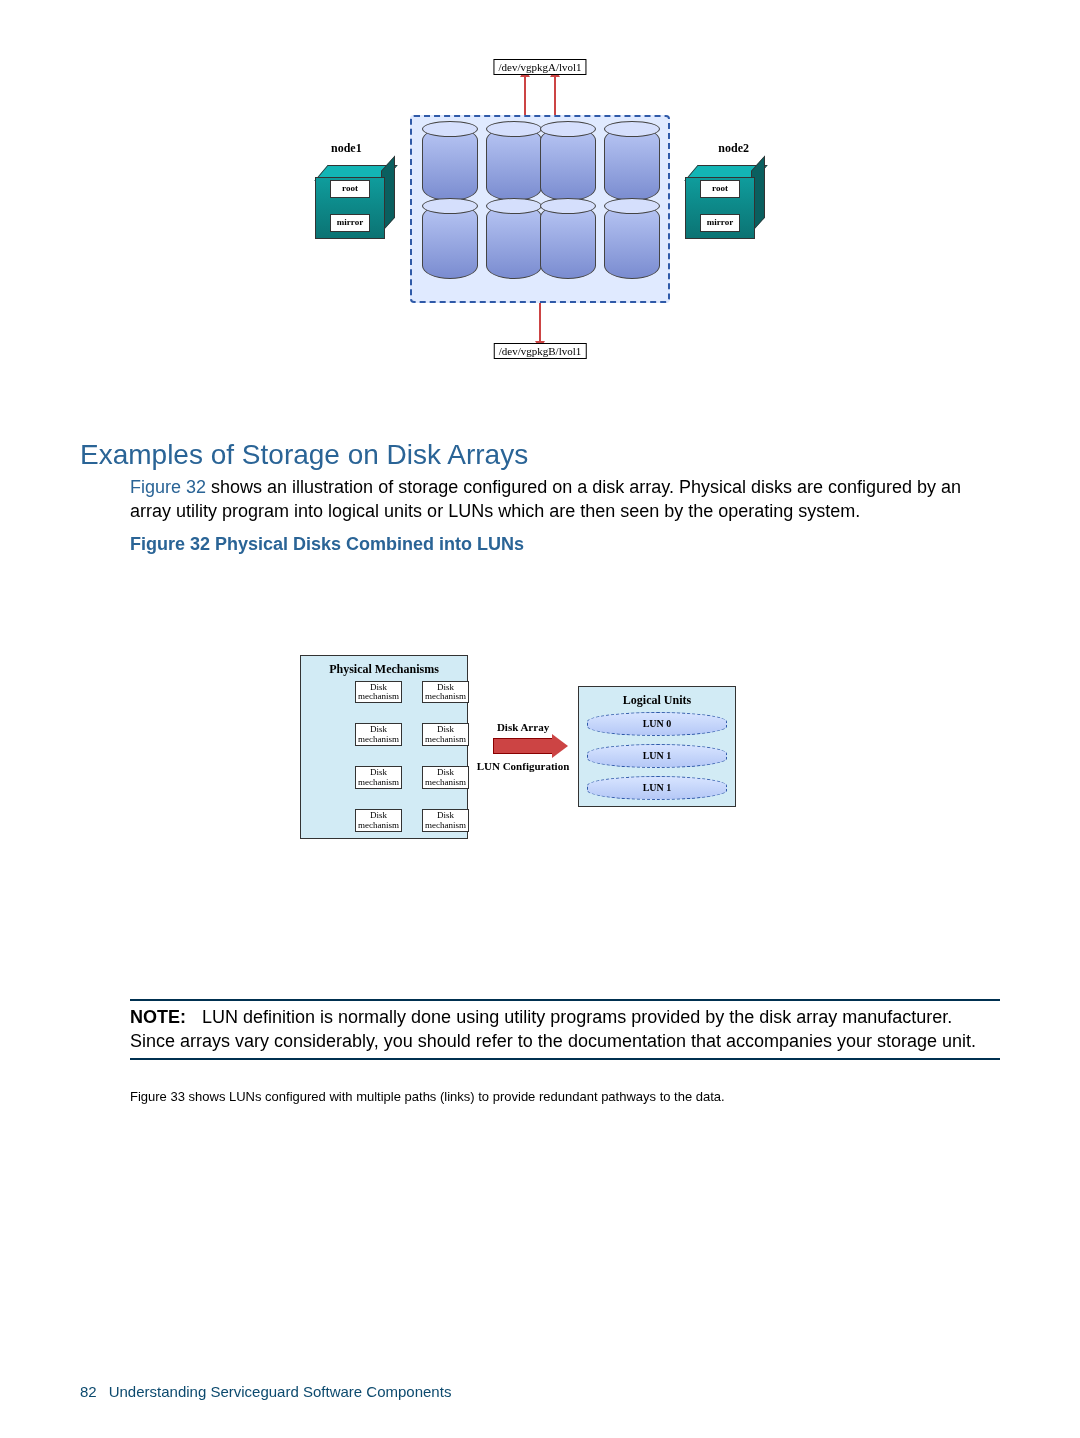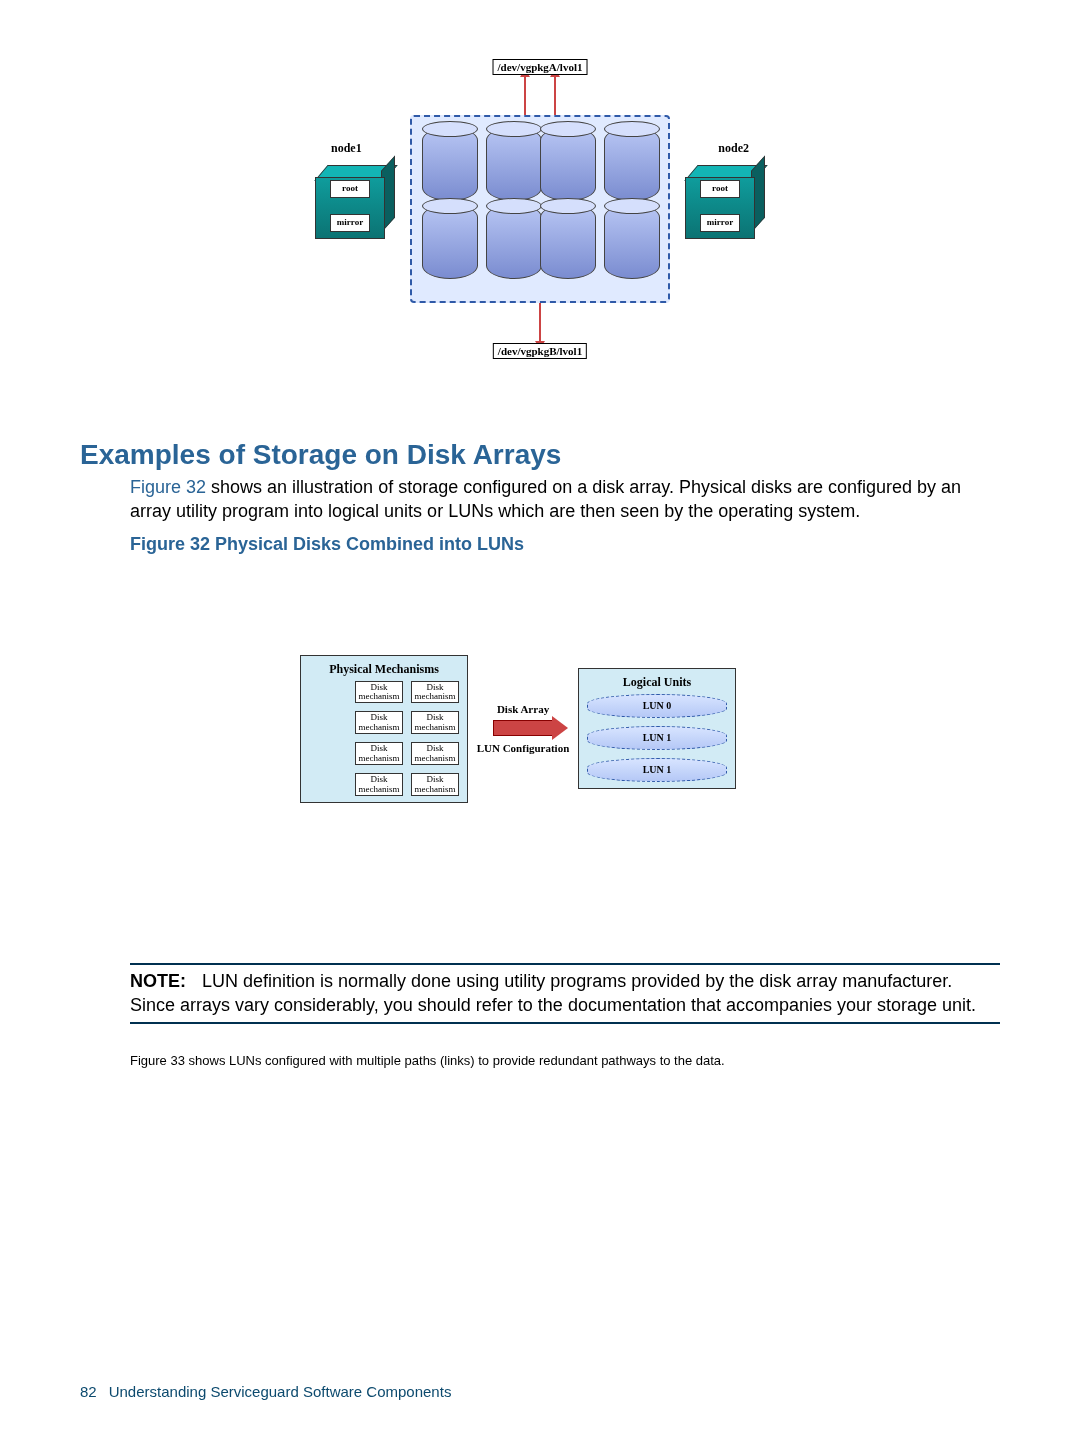--- a/index.html
+++ b/index.html
@@ -32,21 +32,21 @@
     font-family: "Times New Roman", serif;
   }
   .lvol-label {
     position: absolute;
     left: 50%;
     transform: translateX(-50%);
     border: 1px solid #000;
     background: #fff;
     font-size: 11px;
     padding: 1px 4px;
-    font-weight: bold;
+    font-weight: normal;
     white-space: nowrap;
     z-index: 5;
   }
   .lvol-top { top: 0; }
   .lvol-bot { bottom: 0; }
 
   .cluster {
     position: absolute;
     left: 95px; right: 95px;
     top: 56px; bottom: 56px;
@@ -157,21 +157,21 @@
     width: 0; height: 0;
     border-left: 5px solid transparent;
     border-right: 5px solid transparent;
     border-top: 8px solid #c44;
     position: absolute; left: -5px; bottom: -8px;
   }
   .vline { position:absolute; width:2px; background:#c44; left:-1px; top:0; bottom:0; }
 
   
   h2.section-title {
-    font-weight: bold;
+    font-weight: normal;
     color: #2a6496;
     font-size: 28px;
     margin: 80px 0 4px 0;
   }
   .bodytext {
     font-size: 18px;
     line-height: 1.35;
     margin: 0 0 10px 50px;
     color: #000;
   }
@@ -192,21 +192,21 @@
   }
   .panel .hdr {
     font-weight: bold;
     font-size: 12px;
     text-align: center;
     margin-bottom: 4px;
   }
   .mech-grid {
     display: grid;
     grid-template-columns: 1fr 1fr;
-    gap: 8px;
+    gap: 20px;
     margin-left: 46px;
   }
   .mech {
     border: 1px solid #333;
     background: #fff;
     font-size: 9px;
     text-align: center;
     line-height: 1.05;
     padding: 1px 2px;
   }

